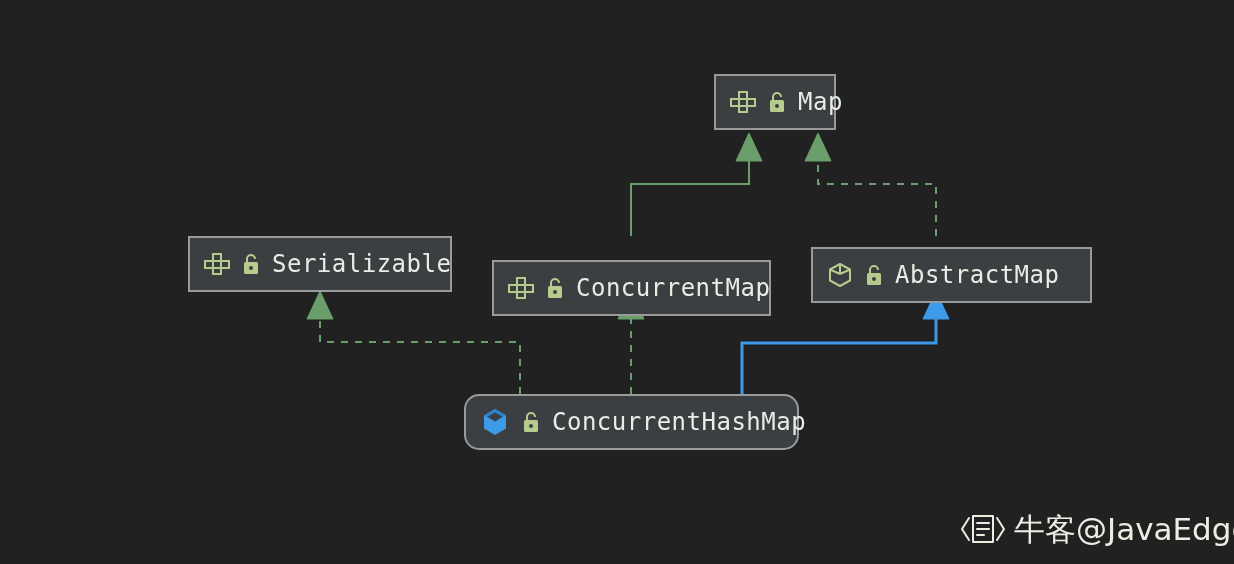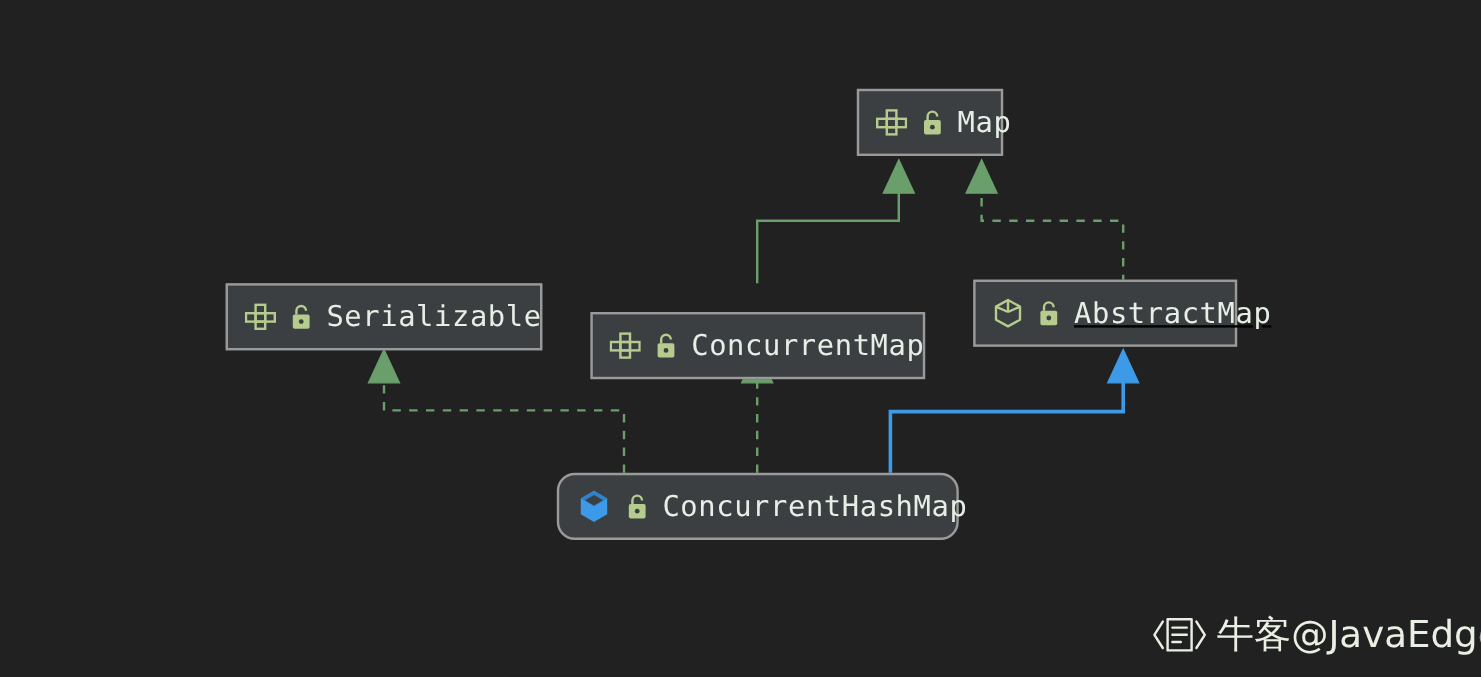--- a/index.html
+++ b/index.html
@@ -162,21 +162,21 @@
     <span class="icon-slot">
       <svg width="18" height="22" viewBox="0 0 18 22">
         <path d="M5 9 V6 a4 4 0 0 1 8 0" fill="none" stroke="#b5cc8e" stroke-width="2"></path>
         <rect x="2" y="9" width="14" height="12" rx="1.5" fill="#b5cc8e"></rect>
         <circle cx="9" cy="15" r="2" fill="#3c3f41"></circle>
       </svg>
     </span>
     <span class="node-label">ConcurrentMap</span>
   </div>
 
-  <div class="uml-node" style="left:811px; top:233px; width:220px;text-decoration:underline;">
+  <div class="uml-node" style="left:811px; top:247px; width:281px;">
     <span class="icon-slot">
       <svg width="26" height="26" viewBox="0 0 26 26">
         <g fill="none" stroke="#b5cc8e" stroke-width="2" stroke-linejoin="round">
           <polygon points="13,2 23,7.5 23,18.5 13,24 3,18.5 3,7.5"></polygon>
           <path d="M13 2 L13 12 M13 12 L23 7.5 M13 12 L3 7.5"></path>
         </g>
       </svg>
     </span>
     <span class="icon-slot">
       <svg width="18" height="22" viewBox="0 0 18 22">

